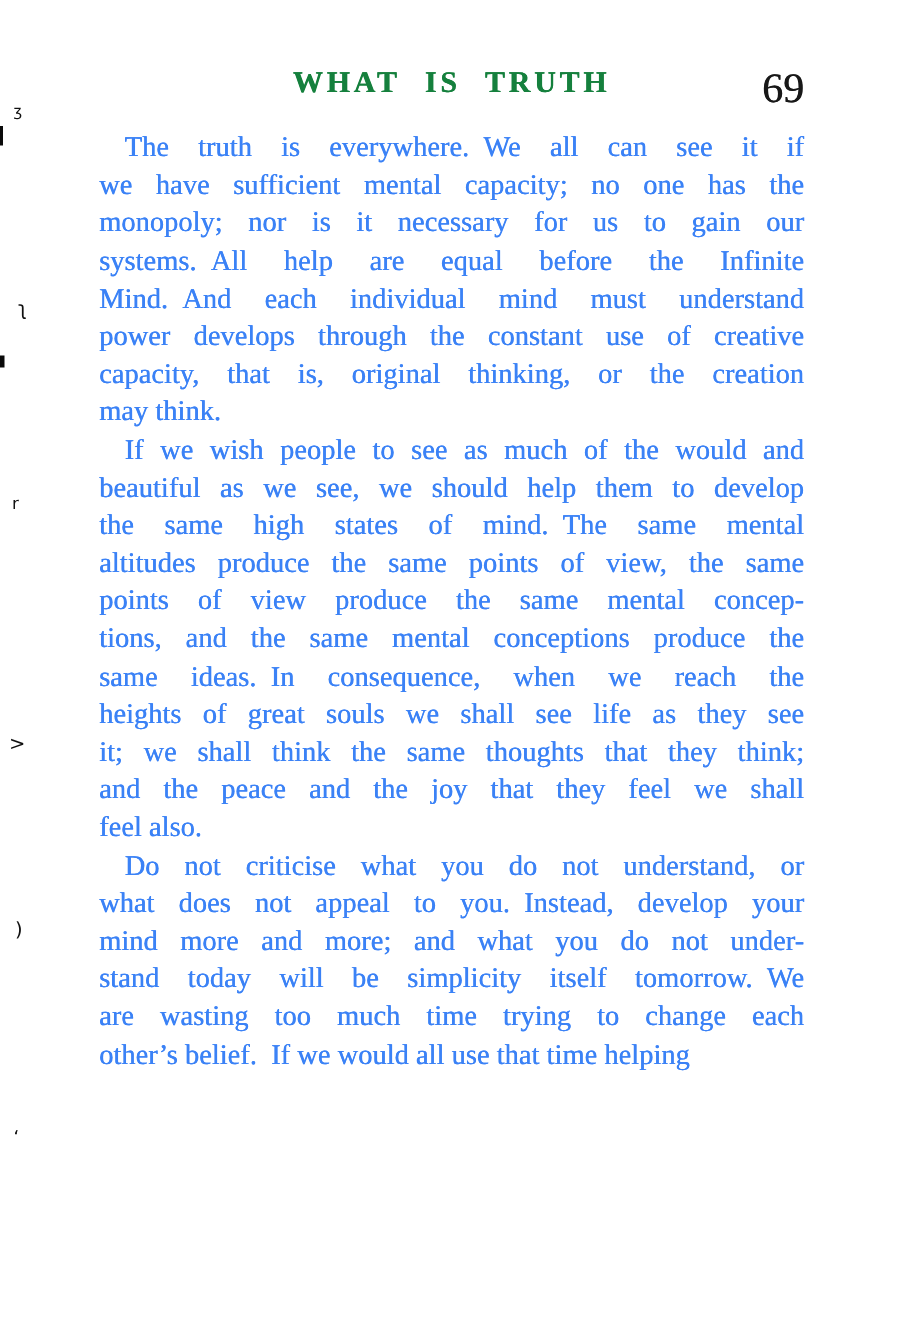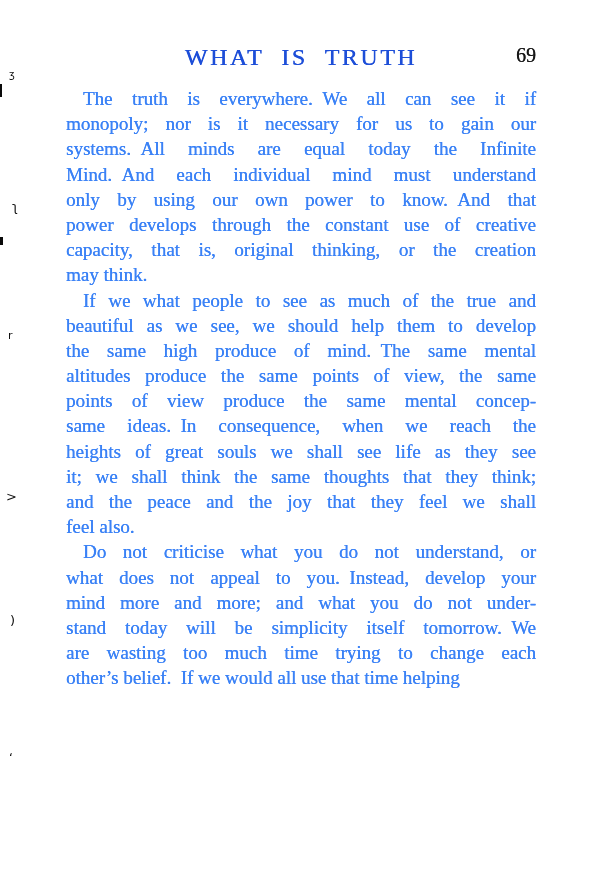--- a/index.html
+++ b/index.html
@@ -21,31 +21,32 @@
     left: 66px;
     top: 44px;
     width: 470px;
     height: 26px;
   }
   .running-title {
     position: absolute;
     left: 50%;
     transform: translateX(-50%);
     white-space: nowrap;
-    font-size: 24px;
+    font-size: 20px;
     letter-spacing: 2.5px;
     word-spacing: 9px;
-    color: #1d4ed8;
+    color: #15803d;
     text-shadow: 0.3px 0 0 currentColor;
+    font-weight: bold;
   }
   .page-number {
     position: absolute;
     right: 0;
     top: 0;
-    font-size: 20px;
+    font-size: 28px;
     color: #181818;
     text-shadow: 0.3px 0 0 currentColor;
   }
   .body-text {
     position: absolute;
     left: 66px;
     top: 86px;
     width: 470px;
     font-size: 19px;
     line-height: 25.2px;
@@ -80,34 +81,35 @@
 
 <div class="page">
   <div class="header">
     <span class="running-title">WHAT IS TRUTH</span>
     <span class="page-number">69</span>
   </div>
 
   <div class="body-text" id="body-text">
       <div class="paragraph">
         <div class="text-line first">The truth is everywhere. We all can see it if</div>
+        <div class="text-line">we have sufficient mental capacity; no one has the</div>
         <div class="text-line">monopoly; nor is it necessary for us to gain our</div>
-        <div class="text-line">systems. All minds are equal today the Infinite</div>
+        <div class="text-line">systems. All help are equal before the Infinite</div>
         <div class="text-line">Mind. And each individual mind must understand</div>
-        <div class="text-line">only by using our own power to know. And that</div>
         <div class="text-line">power develops through the constant use of creative</div>
         <div class="text-line">capacity, that is, original thinking, or the creation</div>
         <div class="text-line last">may think.</div>
       </div>
       <div class="paragraph">
-        <div class="text-line first">If we what people to see as much of the true and</div>
+        <div class="text-line first">If we wish people to see as much of the would and</div>
         <div class="text-line">beautiful as we see, we should help them to develop</div>
-        <div class="text-line">the same high produce of mind. The same mental</div>
+        <div class="text-line">the same high states of mind. The same mental</div>
         <div class="text-line">altitudes produce the same points of view, the same</div>
         <div class="text-line">points of view produce the same mental concep-</div>
+        <div class="text-line">tions, and the same mental conceptions produce the</div>
         <div class="text-line">same ideas. In consequence, when we reach the</div>
         <div class="text-line">heights of great souls we shall see life as they see</div>
         <div class="text-line">it; we shall think the same thoughts that they think;</div>
         <div class="text-line">and the peace and the joy that they feel we shall</div>
         <div class="text-line last">feel also.</div>
       </div>
       <div class="paragraph">
         <div class="text-line first">Do not criticise what you do not understand, or</div>
         <div class="text-line">what does not appeal to you. Instead, develop your</div>
         <div class="text-line">mind more and more; and what you do not under-</div>

